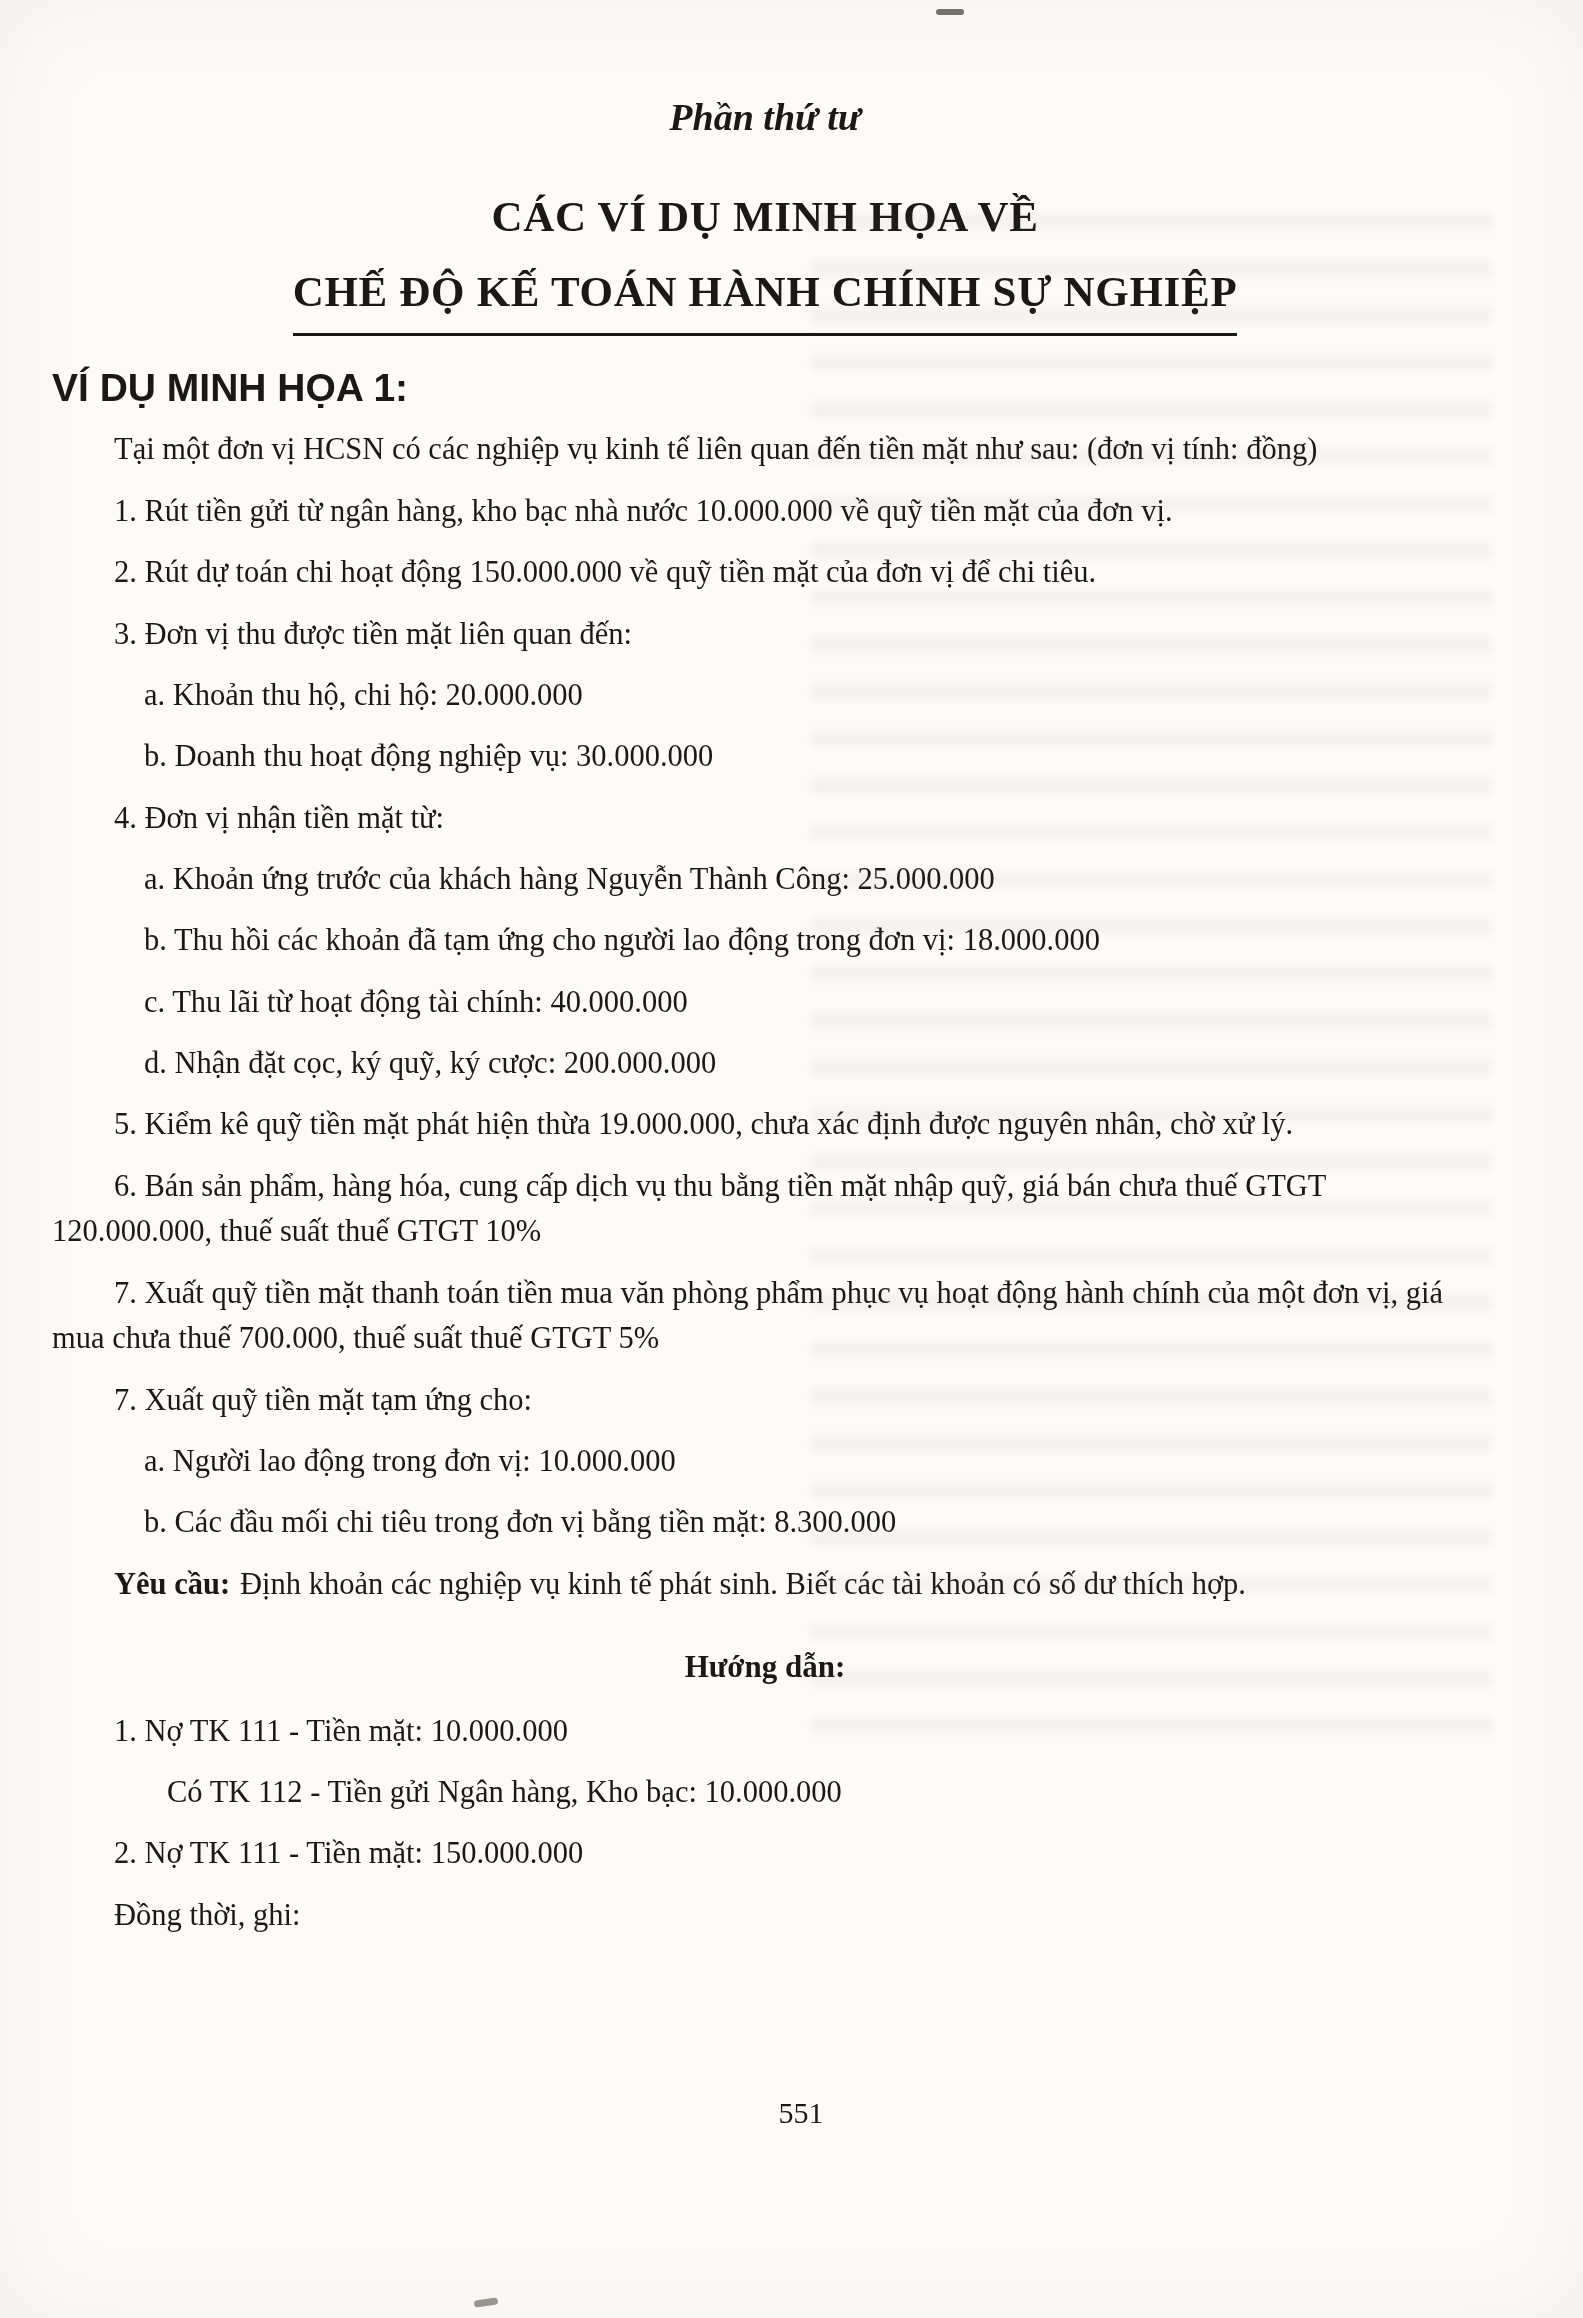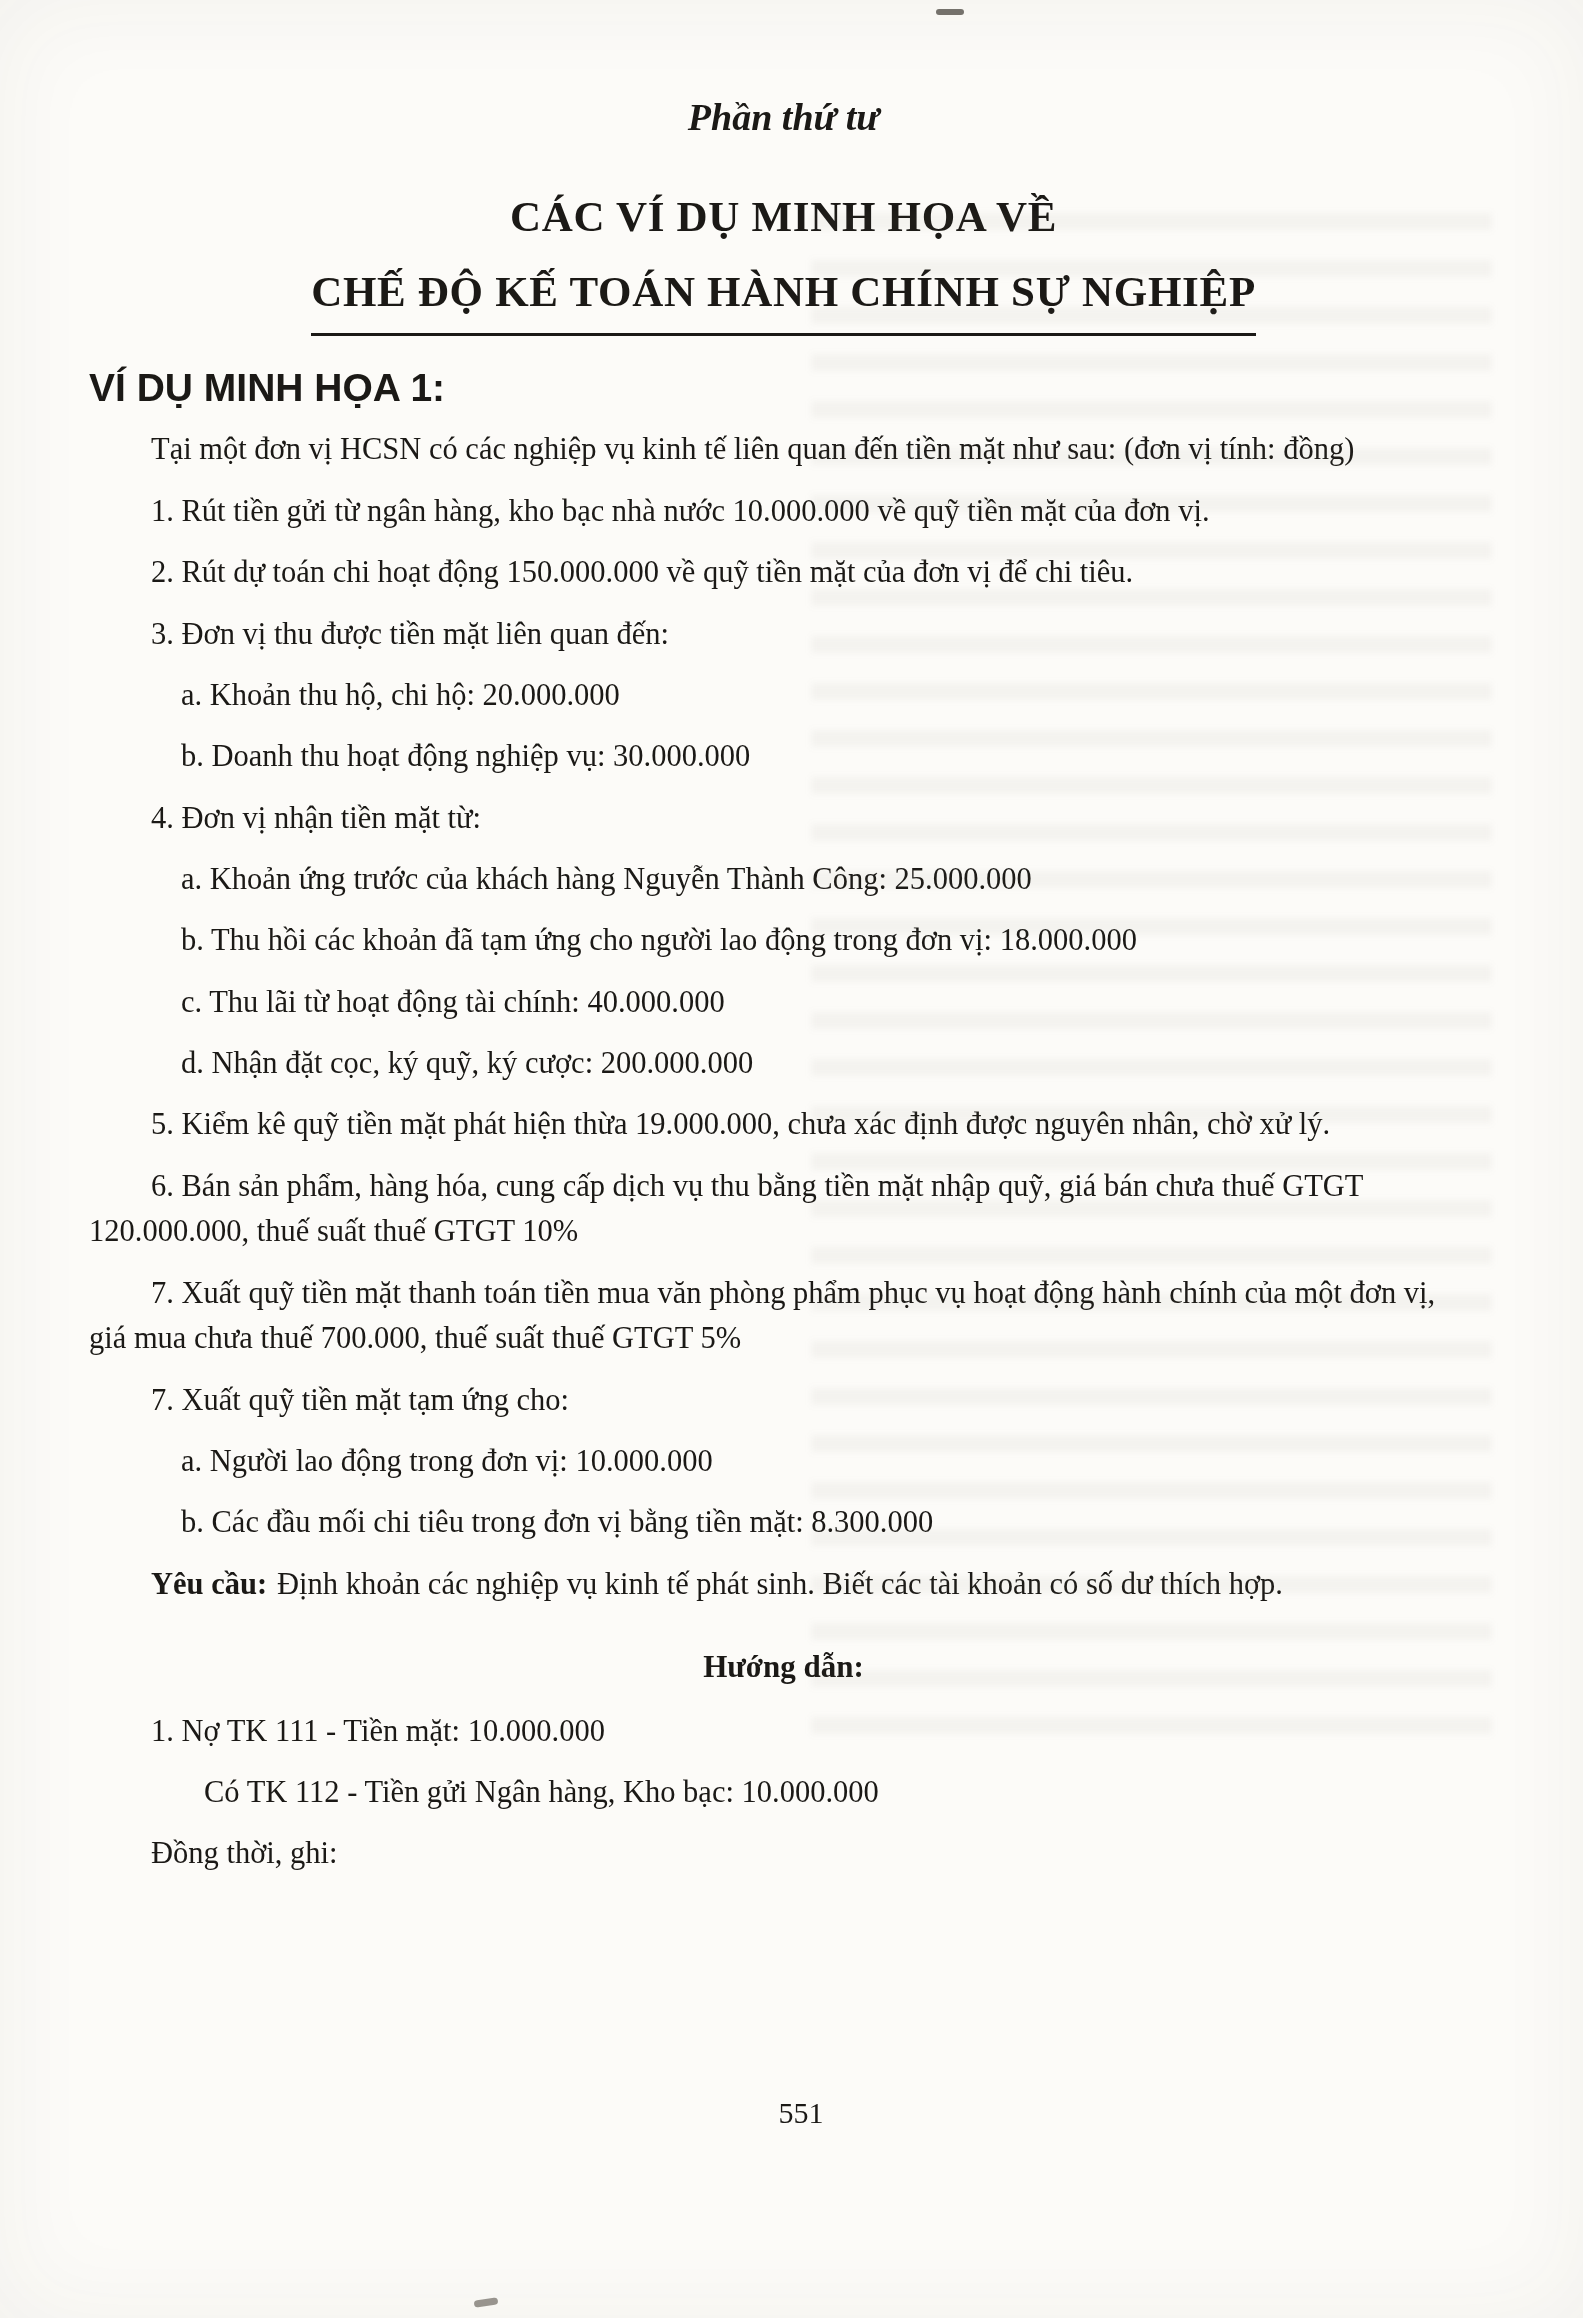--- a/index.html
+++ b/index.html
@@ -48,21 +48,21 @@
     top: 2299px;
     left: 474px;
     width: 24px;
     height: 7px;
     background: #56514a;
     border-radius: 4.3px;
     opacity: 0.6;
     transform: rotate(-8deg);
   }
   .content {
-    padding: 96px 106px 0 89px;
+    padding: 96px 106px 0 52px;
   }
   .part-title {
     font-size: 38px;
     font-weight: bold;
     font-style: italic;
     text-align: center;
     line-height: 1.15;
     margin-bottom: 39px;
   }
   .main-title {
@@ -164,20 +164,21 @@
     <p class="sub">b. Các đầu mối chi tiêu trong đơn vị bằng tiền mặt: 8.300.000</p>
 
     <p class="para">
       <span class="req-label">Yêu cầu:</span><span>Định khoản các nghiệp vụ kinh tế phát sinh. Biết các tài khoản có số dư thích hợp.</span>
     </p>
 
     <div class="guide-heading">Hướng dẫn:</div>
 
     <p class="guide-line entry">1. Nợ TK 111 - Tiền mặt: 10.000.000</p>
     <p class="guide-line credit">Có TK 112 - Tiền gửi Ngân hàng, Kho bạc: 10.000.000</p>
+    <p class="guide-line entry">2. Nợ TK 111 - Tiền mặt: 150.000.000</p>
     <p class="guide-line entry">Đồng thời, ghi:</p>
 
   </div>
 
   <div class="page-number">551</div>
 
 </div>
 
 
 </body></html>

